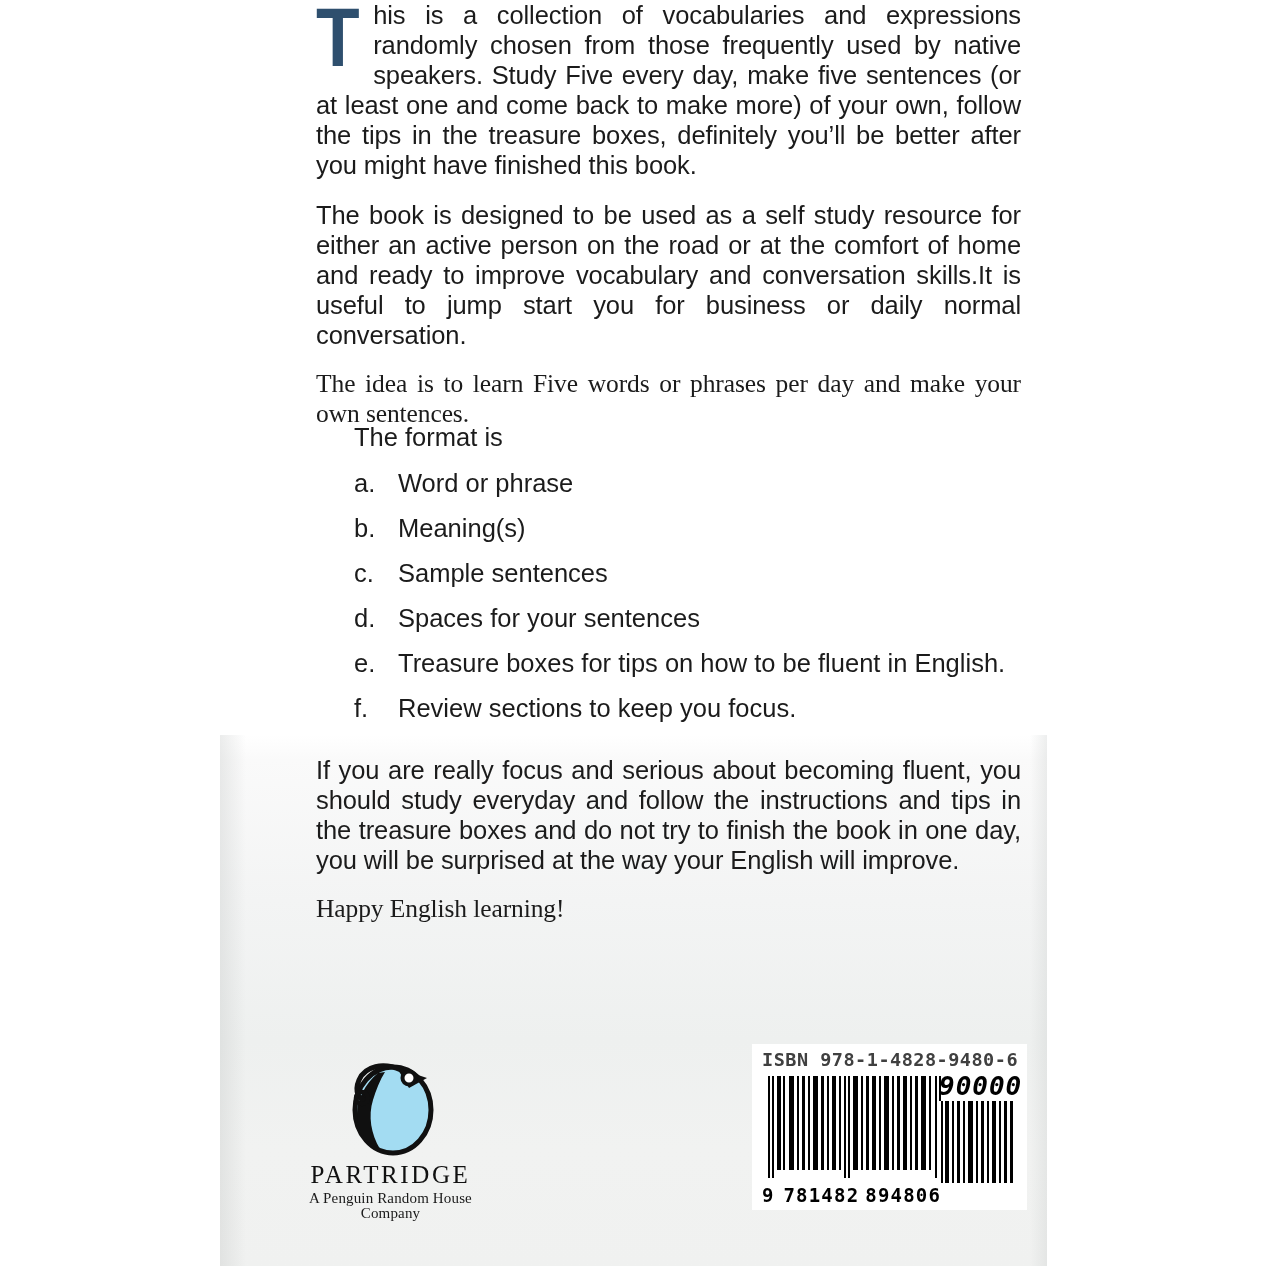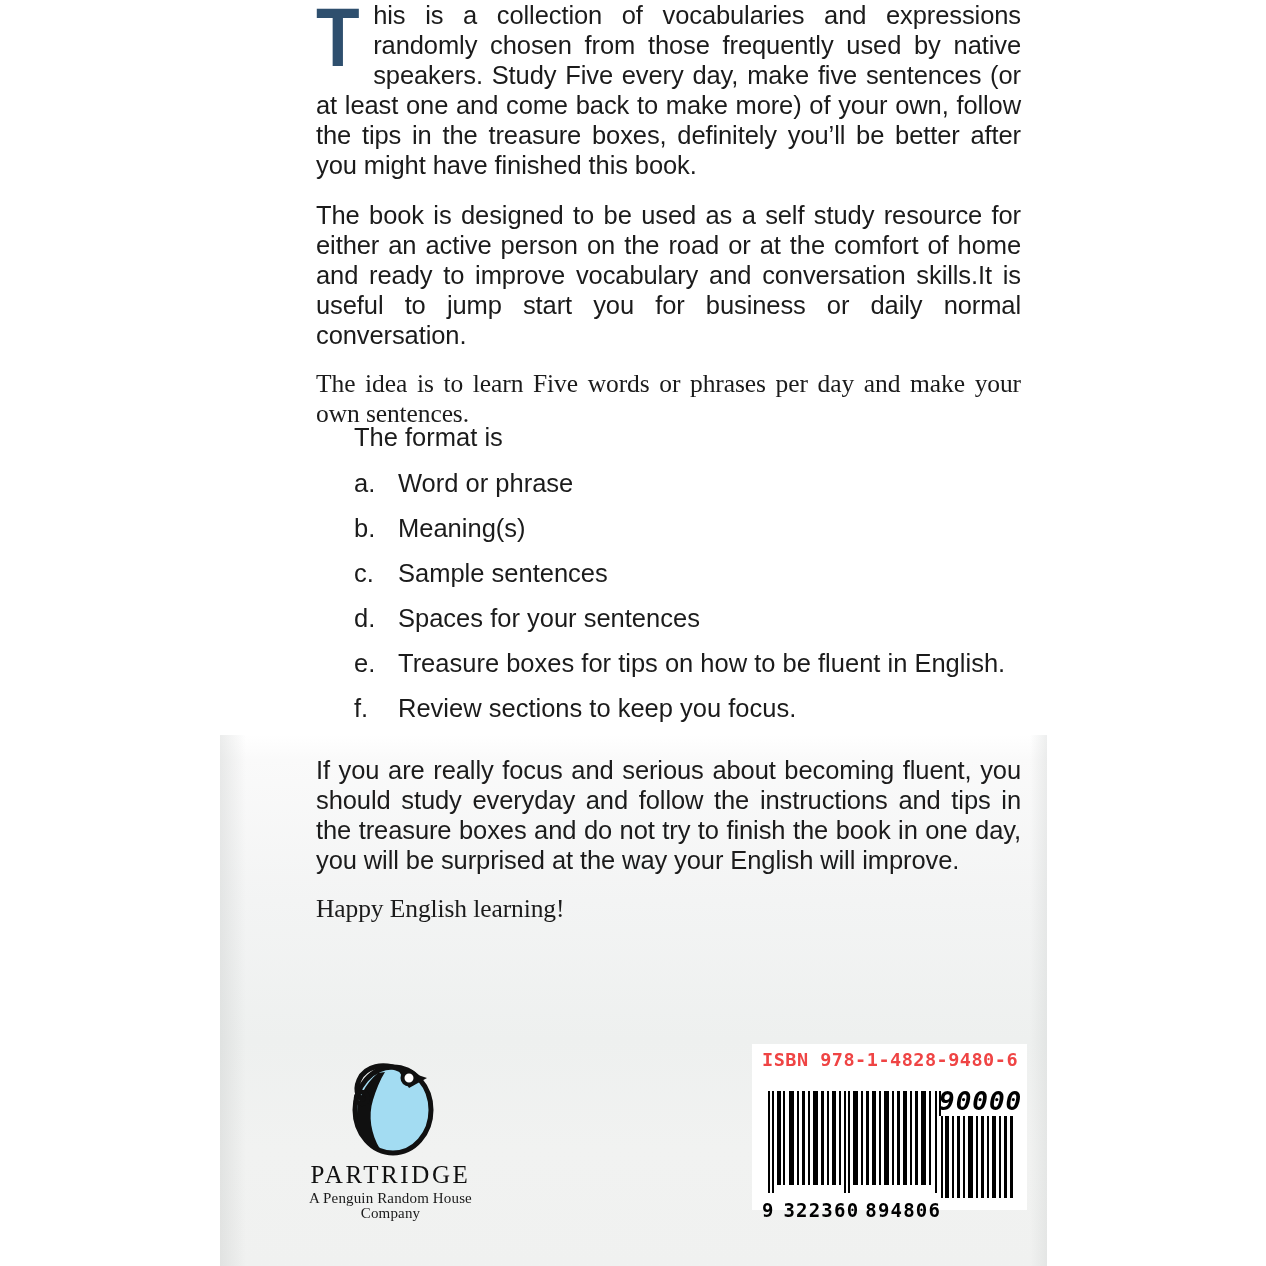--- a/index.html
+++ b/index.html
@@ -179,24 +179,24 @@
     height: 166px;
     background: #ffffff;
     box-sizing: border-box;
     padding: 7px 10px 6px 10px;
   }
   #isbn-line {
     font-family: "DejaVu Sans Mono", monospace;
     font-size: 18.5px;
     font-weight: 700;
     letter-spacing: 0.5px;
-    color: #ef4444;
+    color: #404040;
     text-align: center;
     line-height: 1;
-    margin-bottom: 18px;
+    margin-bottom: 3px;
     white-space: nowrap;
   }
   #barcode-body {
     position: relative;
     height: 132px;
   }
   #ean-main {
     position: absolute;
     left: 4px;
     top: 3px;
@@ -382,20 +382,20 @@
             <rect x="53" y="0" width="4" height="82"></rect>
             <rect x="60" y="0" width="2" height="82"></rect>
             <rect x="65" y="0" width="3" height="82"></rect>
             <rect x="71" y="0" width="3" height="82"></rect>
           </g>
         </svg>
       </div>
 
       <div id="ean-digits">
         <span class="grp-lead">9</span>
-        <span class="grp">322360</span>
+        <span class="grp">781482</span>
         <span class="grp">894806</span>
       </div>
 
     </div>
   </div>
 
 </div>
 
 </body></html>

